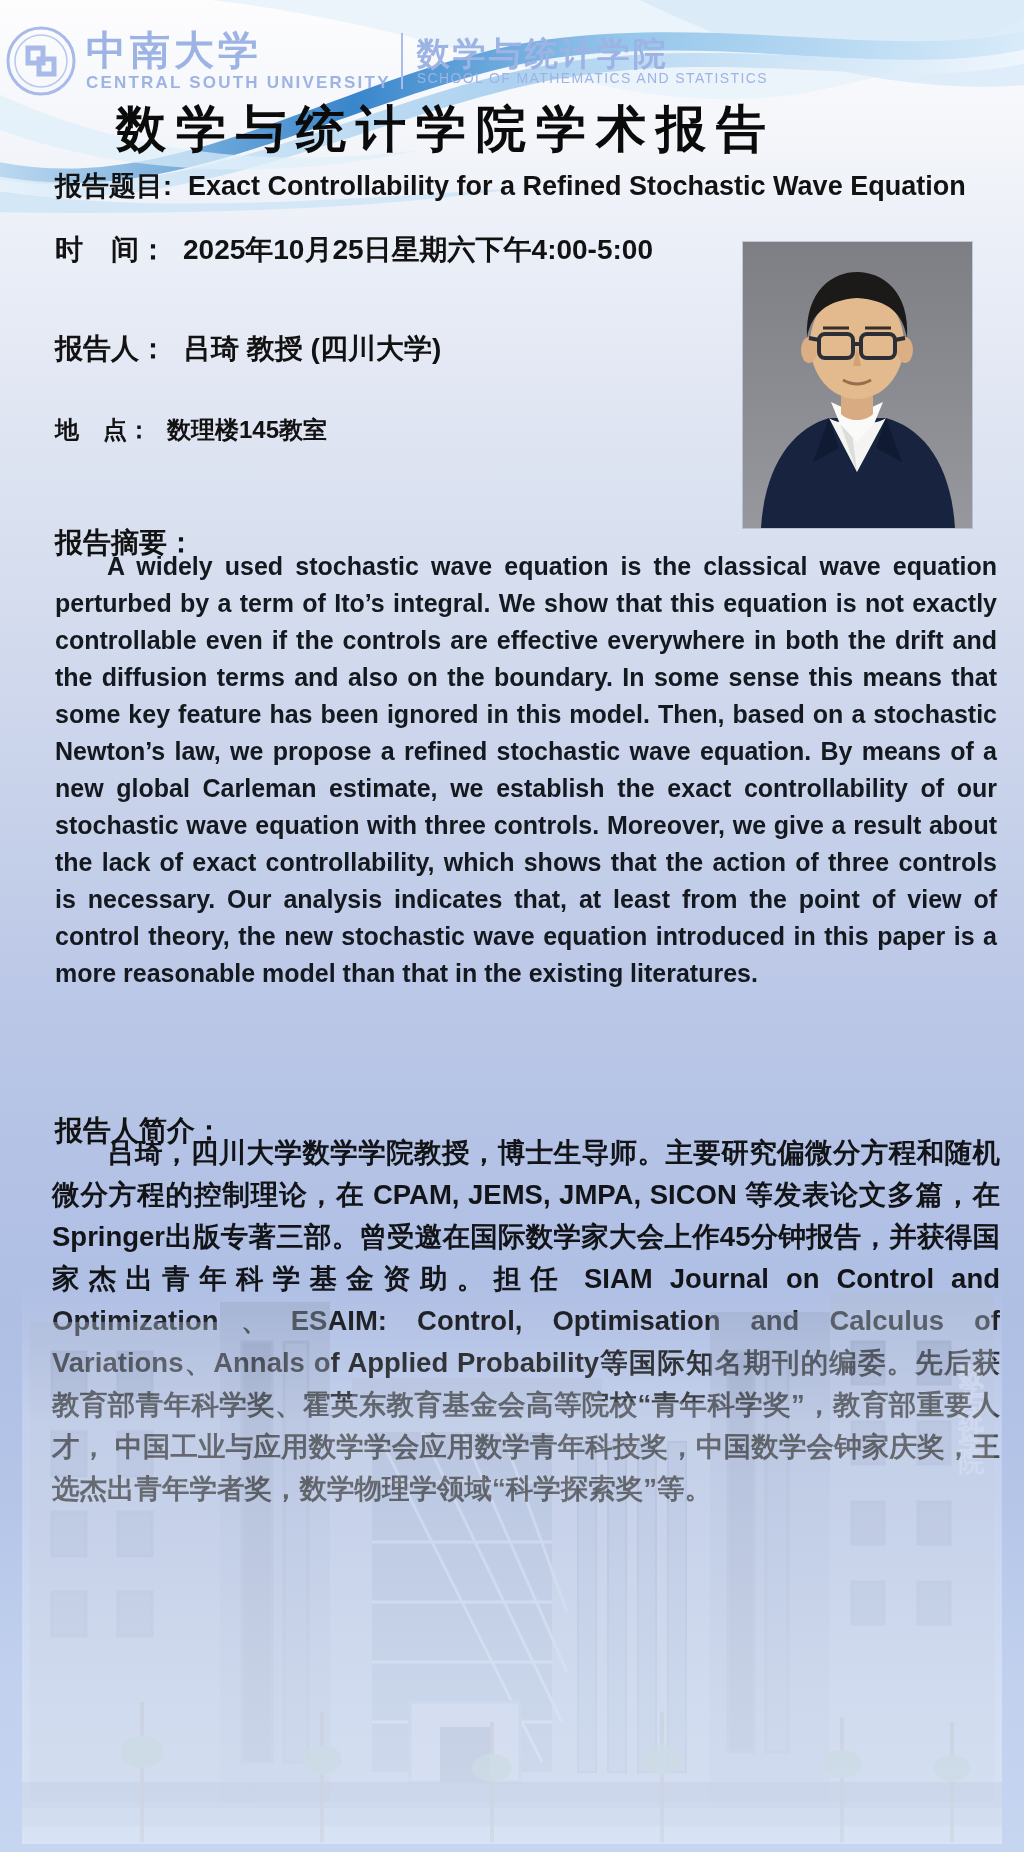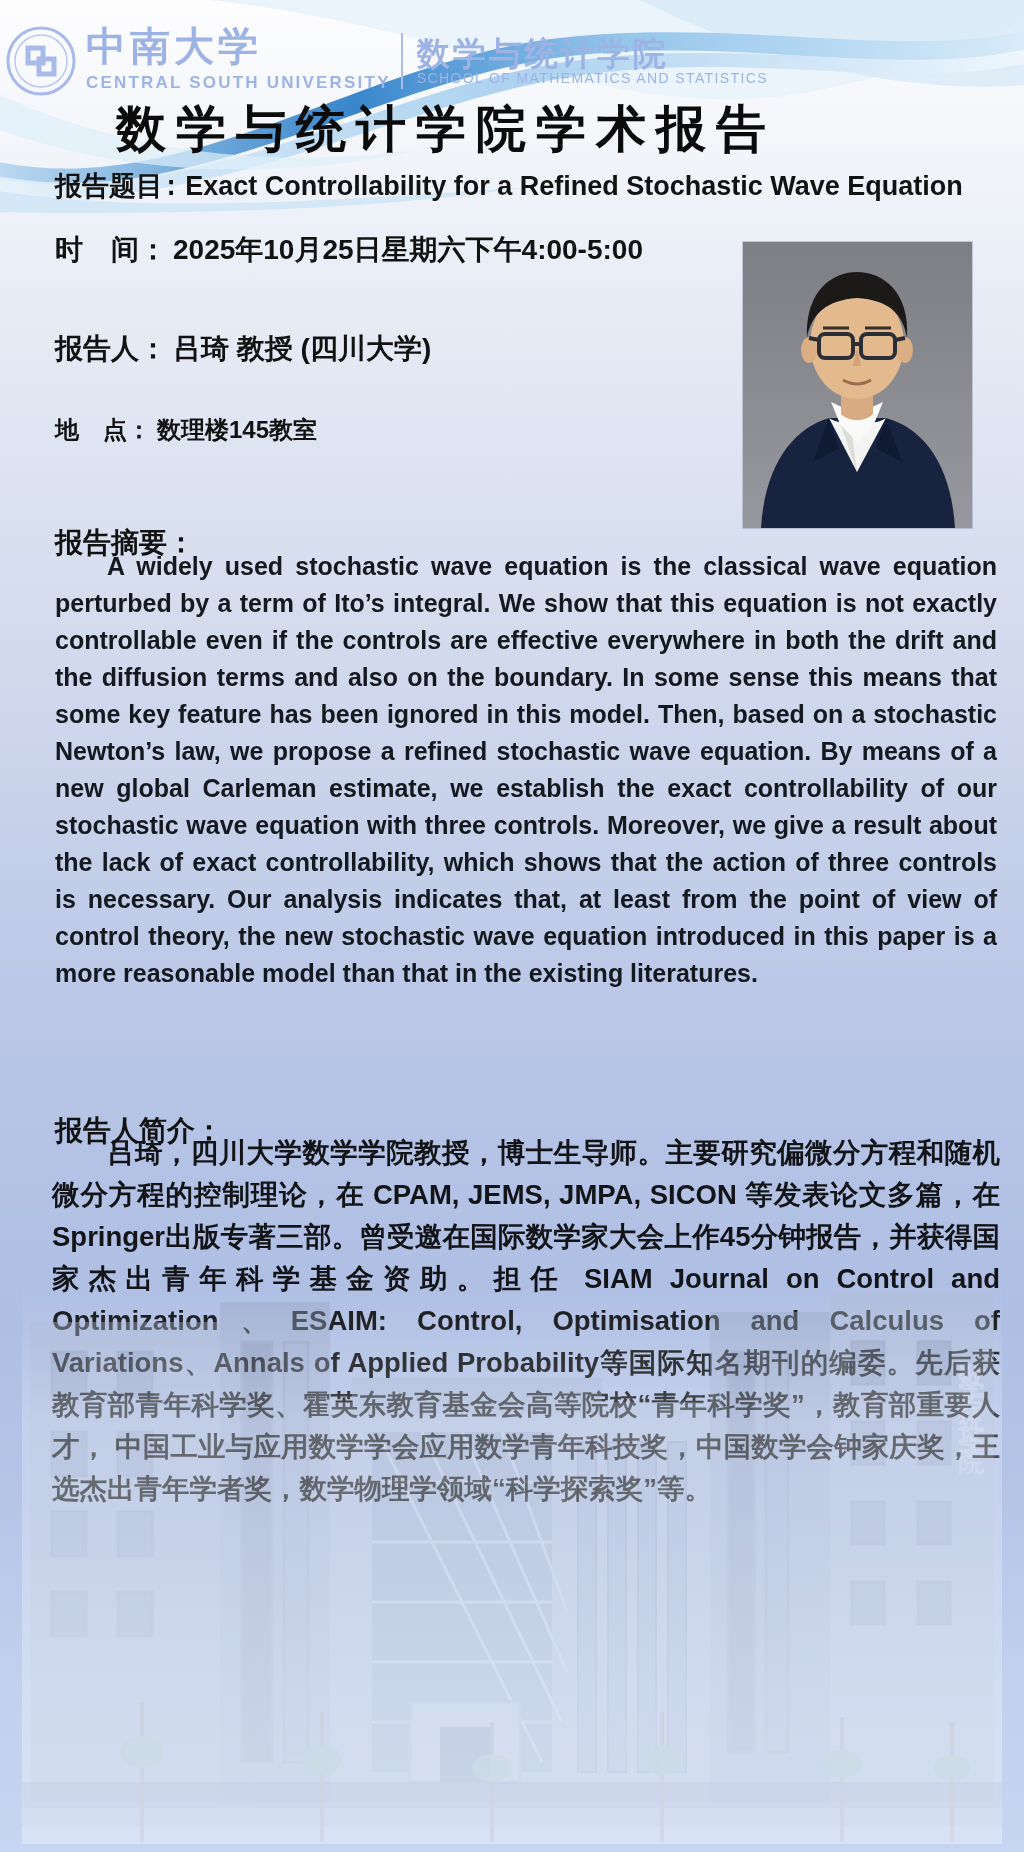--- a/index.html
+++ b/index.html
@@ -7,36 +7,36 @@
     width:1024px;height:1852px;position:relative;overflow:hidden;
     font-family:"Liberation Sans", sans-serif;
     background:linear-gradient(180deg,
       #fdfdfe 0%, #f4f6fa 7%, #eaeef7 14%, #dfe5f2 23%,
       #d4dcee 33%, #c8d2ea 43%, #bcc8e7 53%, #b3c2e5 63%,
       #afbfe4 71%, #b5c5e8 81%, #c1d1ee 91%, #c6d5f0 100%);
   }
   .hdr-waves{position:absolute;top:0;left:0;width:1024px;height:215px;}
   .logo{position:absolute;top:24px;left:4px;display:flex;align-items:center;color:#9db3e4;}
   .emblem{width:74px;height:74px;margin-right:8px;}
-  .logo-cn-uni{font-family:Liberation Mono, monospace;font-weight:bold;font-size:40px;letter-spacing:4px;line-height:1;}
+  .logo-cn-uni{font-family:Liberation Sans, sans-serif;font-weight:bold;font-size:40px;letter-spacing:4px;line-height:1;}
   .logo-en-uni{font-size:17px;font-weight:bold;letter-spacing:2.2px;margin-top:3px;}
   .logo-div{width:2px;height:56px;background:#aabdea;margin:0 14px 0 10px;}
   .logo-cn-sch{font-size:33px;font-weight:bold;letter-spacing:3px;line-height:1;}
   .logo-en-sch{font-size:14px;font-weight:normal;letter-spacing:1.4px;margin-top:0;}
   .poster-title{
     position:absolute;top:96px;left:0;width:892px;text-align:center;
     font-family:"DejaVu Serif",serif;font-weight:bold;font-size:50px;
     letter-spacing:10px;color:#0b0b0b;margin:0;
   }
   .row{position:absolute;left:55px;color:#121212;font-weight:bold;white-space:nowrap;}
   .row-topic{top:168px;font-size:27px;width:950px;}
   .row-time{top:231px;font-size:28px;text-align:center;}
   .row-speaker{top:330px;font-size:28px;}
   .row-venue{top:414px;font-size:24px;}
-  .lbl{margin-right:6px;font-family:Liberation Mono, monospace;}
+  .lbl{margin-right:16px;}
   .photo{
     position:absolute;left:743px;top:242px;width:229px;height:286px;
     box-shadow:0 0 0 1px rgba(120,130,160,.35);overflow:hidden;
   }
   .sec-label{position:absolute;left:55px;color:#121212;font-weight:bold;font-size:28px;margin-top:16px;}
   .abstract-label{top:508px;}
   .abstract-text{
     position:absolute;left:55px;top:548px;width:942px;
     font-size:25px;font-weight:bold;color:#14181f;
     line-height:37px;text-align:justify;text-indent:52px;margin:0;

